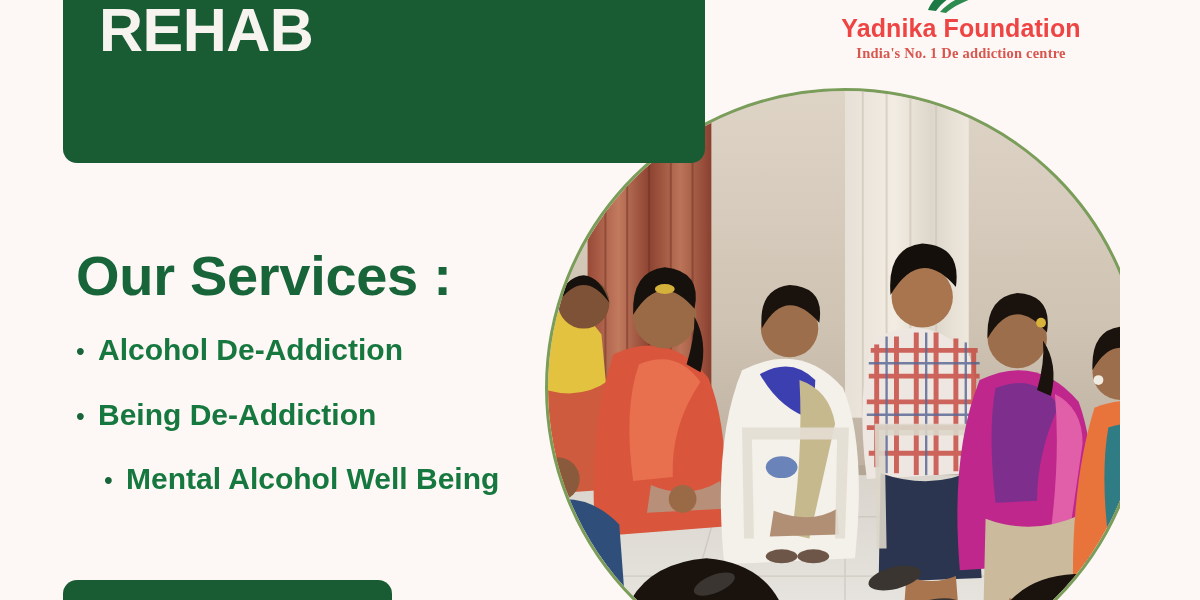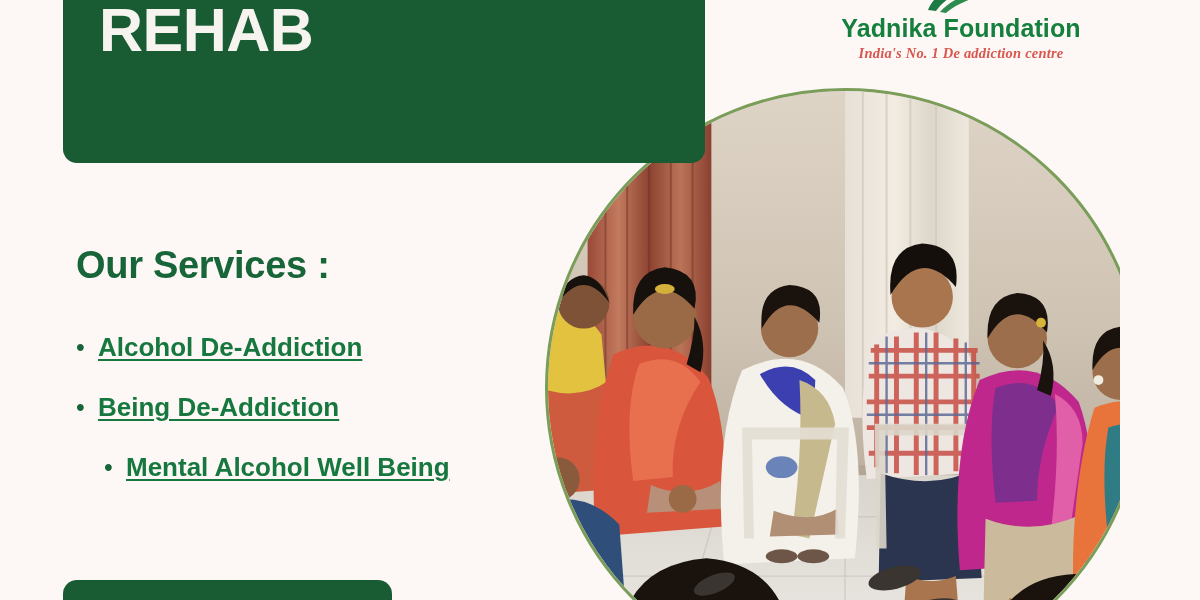--- a/index.html
+++ b/index.html
@@ -61,34 +61,33 @@
   }
   .logo-mark {
     display: block;
     margin: 0 auto;
     width: 86px;
     height: 30px;
     overflow: hidden;
   }
   .logo-name {
     display: block;
-    color: #15803d;
+    color: #ef4444;
     font-family: "Liberation Sans", sans-serif;
     font-weight: bold;
     font-size: 25px;
     letter-spacing: 0.1px;
     line-height: 1.1;
     margin-top: 1px;
     white-space: nowrap;
   }
   .logo-tagline {
     display: block;
     color: #d9564f;
     font-family: "Liberation Serif", serif;
-    font-style: italic;
     font-weight: bold;
     font-size: 14.5px;
     letter-spacing: 0.2px;
     line-height: 1.2;
     margin-top: 2px;
     white-space: nowrap;
   }
 
   
   .photo-circle {
@@ -118,21 +117,21 @@
 
   
   .services-heading {
     position: absolute;
     left: 76px;
     top: 245px;
     margin: 0;
     color: #19653a;
     font-family: "Liberation Sans", sans-serif;
     font-weight: bold;
-    font-size: 38px;
+    font-size: 56px;
     line-height: 1.1;
     letter-spacing: -0.3px;
     z-index: 5;
   }
 
   .services-list {
     position: absolute;
     left: 76px;
     top: 333px;
     margin: 0;
@@ -153,23 +152,22 @@
     font-size: 25px;
     line-height: 1;
     width: 22px;
     flex: 0 0 22px;
     text-align: left;
   }
   .service-label {
     color: #16783f;
     font-family: "Liberation Sans", sans-serif;
     font-weight: bold;
-    font-size: 26px;
+    font-size: 30px;
     line-height: 1.15;
-    text-decoration: underline;
     text-underline-offset: 3px;
     text-decoration-thickness: 2px;
     white-space: nowrap;
   }
 
   
   .cta-button {
     position: absolute;
     left: 63px;
     top: 580px;

